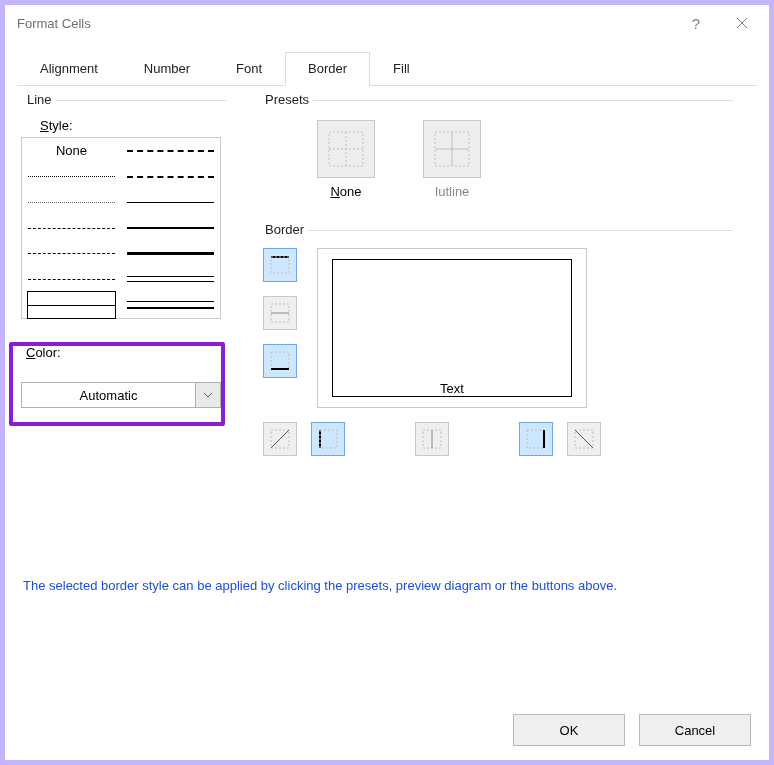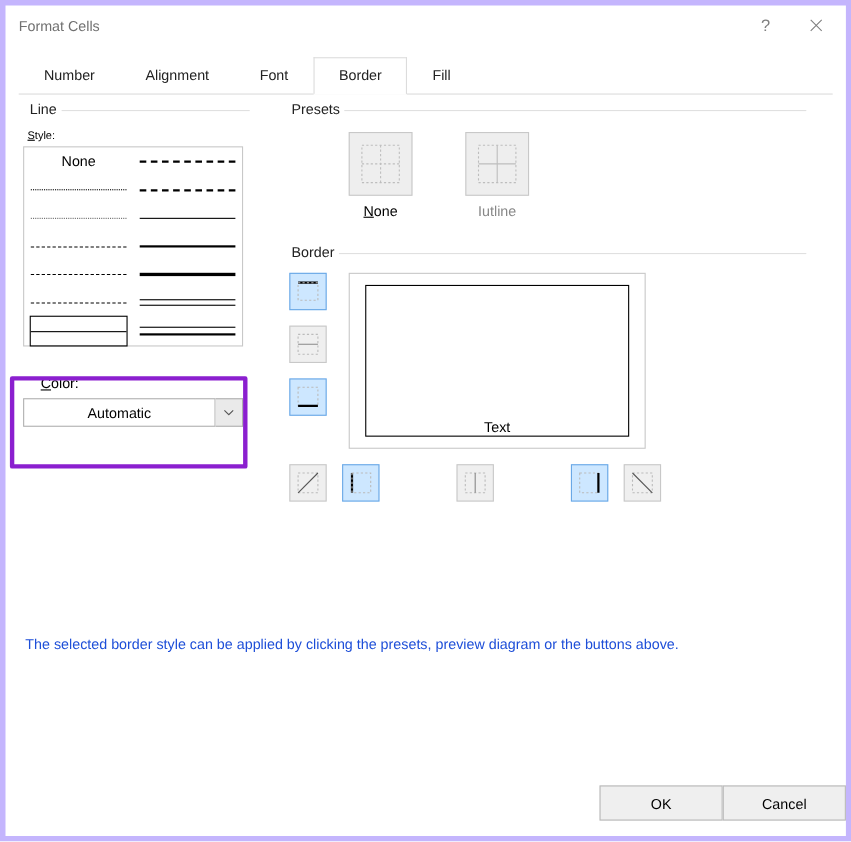--- a/index.html
+++ b/index.html
@@ -23,21 +23,21 @@
   #grp-line{left:10px;top:14px;width:212px;height:360px}
   #grp-line .gline{left:40px;right:0}
   #grp-line .sub{padding:18px 6px 0}
   #grp-line .stylebox{margin-top:4px;border:1px solid #c8c8c8;height:180px;display:flex}
   .stylecol{flex:1;display:flex;flex-direction:column}
   .styleopt{flex:1;margin:0 6px;display:flex;align-items:center;justify-content:center;position:relative}
   .styleopt.sel{outline:1px solid #000}
   .linepatt{width:100%;height:0;border-top-width:1px;border-top-color:#000}
   
   #color-hl{position:absolute;border:4px solid #8b1fcf;border-radius:2px;box-sizing:border-box}
-  #colorsel{display:flex;margin-top:6px}
+  #colorsel{display:flex;margin-top:22px}
   #colorsel .cb{flex:1;height:24px;border:1px solid #b0b0b0;background:#fff;display:flex;align-items:center;justify-content:center;font-size:13px}
   #colorsel .dd{width:24px;height:24px;border:1px solid #b0b0b0;border-left:none;background:#eaeaea;display:flex;align-items:center;justify-content:center}
   
   #grp-presets{left:248px;top:14px;width:480px;height:120px}
   #grp-presets .gline{left:58px;right:0}
   .presets-row{display:flex;gap:40px;padding:20px 0 0 60px}
   .preset{width:66px;text-align:center}
   .preset .pbtn{width:56px;height:56px;margin:0 auto 6px;background:#eeeeee;border:1px solid #c8c8c8;display:flex;align-items:center;justify-content:center}
   .preset .plabel{font-size:13px}
   .preset .plabel u{text-decoration:underline}
@@ -46,55 +46,55 @@
   #grp-border .gline{left:55px;right:0}
   .bcol{position:absolute;left:10px;top:18px;display:flex;flex-direction:column;gap:14px}
   .bbtn{width:32px;height:32px;background:#efefef;border:1px solid #c8c8c8;display:flex;align-items:center;justify-content:center}
   .bbtn.sel{background:#cde7ff;border-color:#6aa8e6}
   .preview{position:absolute;left:64px;top:18px;width:270px;height:160px;border:1px solid #c8c8c8;box-sizing:border-box}
   .preview-inner{position:absolute;left:14px;top:10px;right:14px;bottom:10px;border:1px solid #000;display:flex;align-items:flex-end;justify-content:center;font-size:13px}
   .brow{position:absolute;left:10px;top:192px;display:flex;gap:14px}
   
   #helptext{position:absolute;left:18px;top:492px;right:18px;font-size:13px;color:#1d4ed8}
   
-  #footer{position:absolute;left:0;right:0;bottom:0;height:60px;display:flex;align-items:center;justify-content:flex-end;}
+  #footer{position:absolute;left:0;right:0;bottom:0;height:60px;display:flex;align-items:center;justify-content:flex-end;gap:14px;padding-right:18px}
   .dlgbtn{width:110px;height:30px;border:1px solid #b8b8b8;background:#efefef;font-size:13px;display:flex;align-items:center;justify-content:center}
   svg{display:block}
 </style>
 </head>
 <body>
 
 <div id="dialog">
 
   <div id="titlebar">
     <div class="title">Format Cells</div>
     <div class="tbtn">?</div>
     <div class="tbtn">
       <svg width="12" height="12" viewBox="0 0 12 12">
           <path d="M1 1 L11 11 M11 1 L1 11" stroke="#808080" stroke-width="1" fill="none"></path>
         </svg>
     </div>
   </div>
 
   <div id="tabs">
+    <div class="tab">Alignment</div>
     <div class="tab">Number</div>
-    <div class="tab">Alignment</div>
     <div class="tab">Font</div>
     <div class="tab active">Border</div>
     <div class="tab">Fill</div>
   </div>
   <div id="tabline"></div>
 
   <div id="content">
 
     <div id="grp-line" class="group">
       <div class="gline"></div>
       <div class="glabel">Line</div>
       <div class="sub">
-        <div style="font-size:10px;margin-left:4px"><span style="text-decoration:underline">S</span><span>tyle:</span></div>
+        <div style="font-size:13px;margin-left:19px"><span style="text-decoration:underline">S</span><span>tyle:</span></div>
         <div class="stylebox">
           <div class="stylecol">
             <div class="styleopt">
                 <span style="font-size:13px">None</span>
               </div>
             <div class="styleopt">
                 <div class="linepatt" style="border-top-style:dotted"></div>
               </div>
             <div class="styleopt">
                 <div class="linepatt" style="border-top-style:dotted;opacity:.6"></div>
@@ -131,21 +131,21 @@
             <div class="styleopt">
                 <div style="width:100%;height:4px;border-top:1px solid #000;border-bottom:1px solid #000"></div>
               </div>
             <div class="styleopt">
                 <div style="width:100%;height:5px;border-top:1px solid #000;border-bottom:2px solid #000"></div>
               </div>
           </div>
         </div>
 
         <div id="color-hl" style="left:-6px;top:242px;width:216px;height:84px"></div>
-        <div style="margin-top:26px;font-size:13px;margin-left:16px"><span style="text-decoration:underline">C</span>olor:</div>
+        <div style="margin-top:26px;font-size:13px;margin-left:5px"><span style="text-decoration:underline">C</span>olor:</div>
         <div id="colorsel">
           <div class="cb">Automatic</div>
           <div class="dd">
             <svg width="10" height="6" viewBox="0 0 10 6">
                 <path d="M1 1 L5 5 L9 1" stroke="#555" stroke-width="1" fill="none"></path>
               </svg>
           </div>
         </div>
       </div>
     </div>

